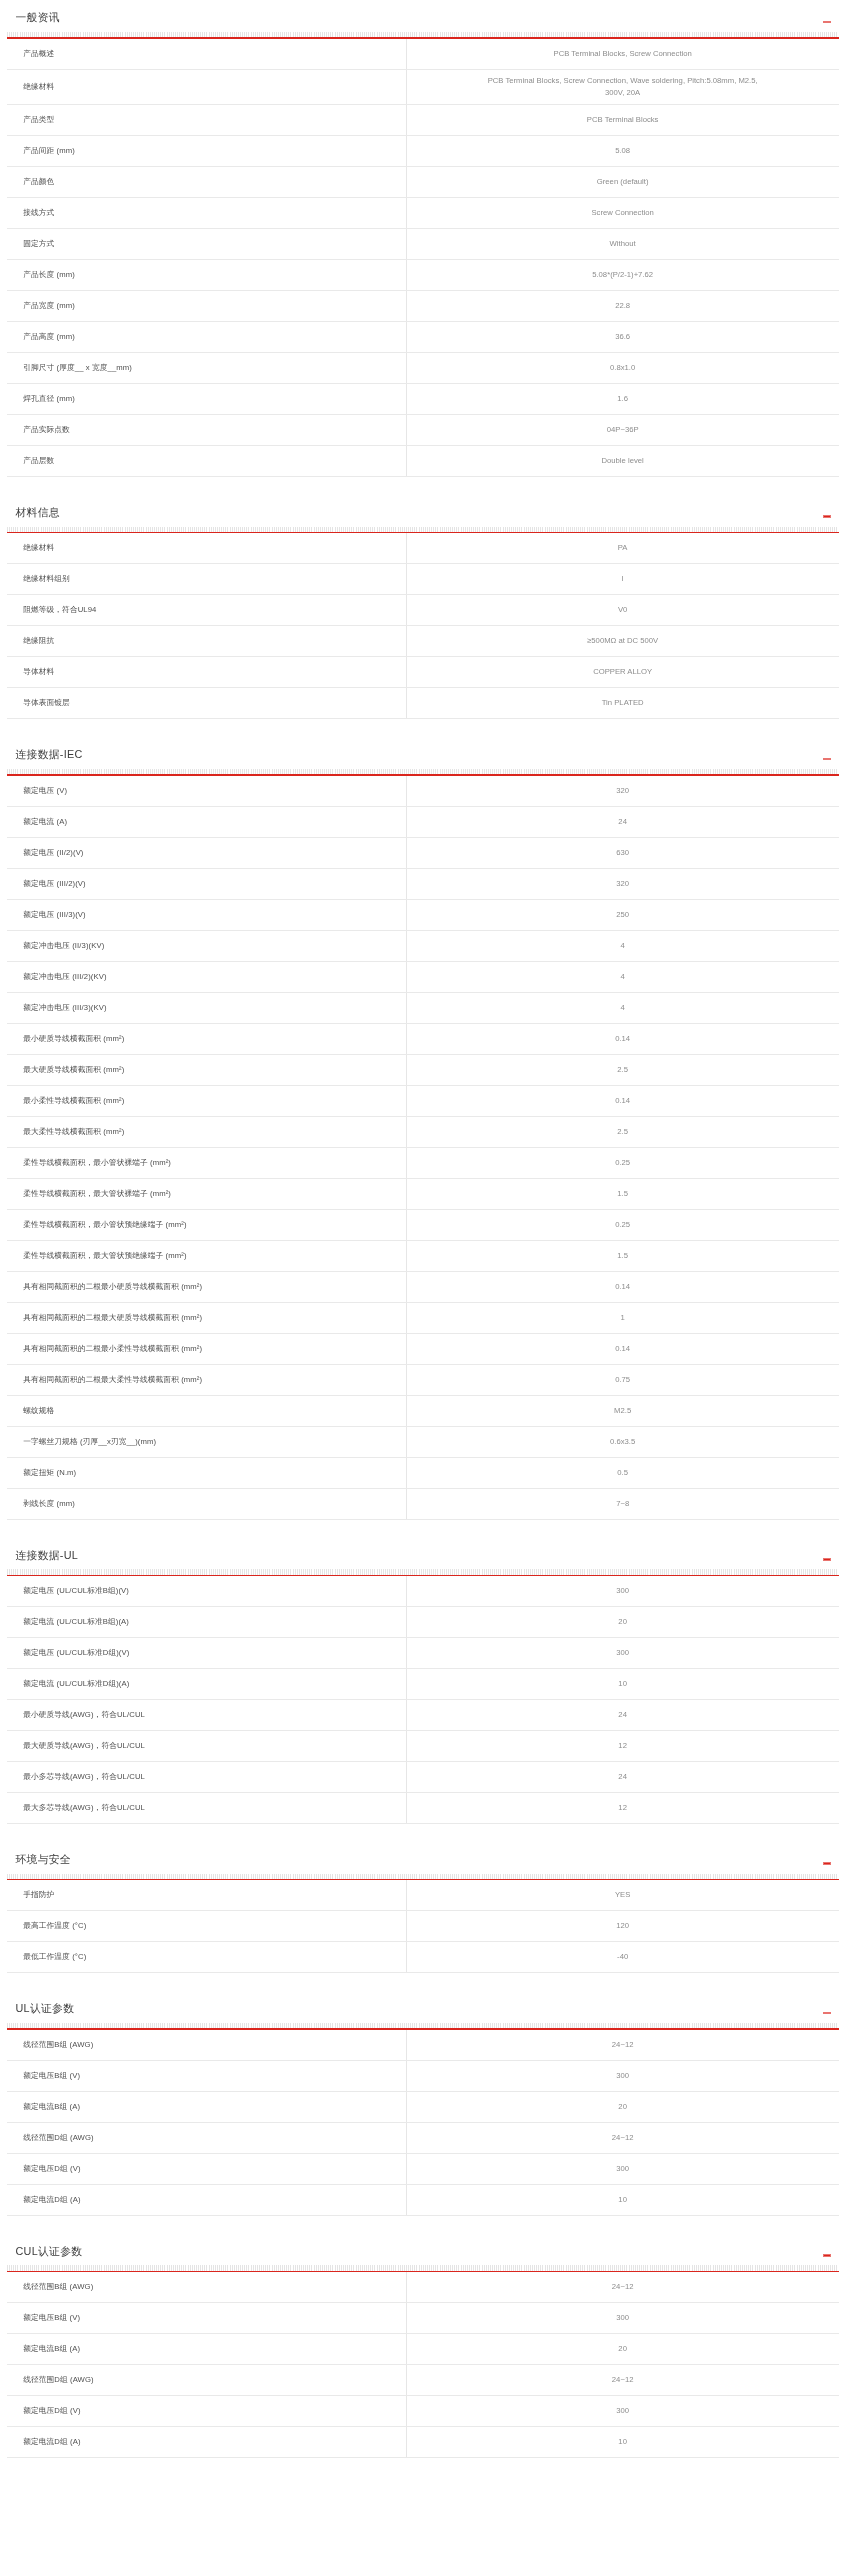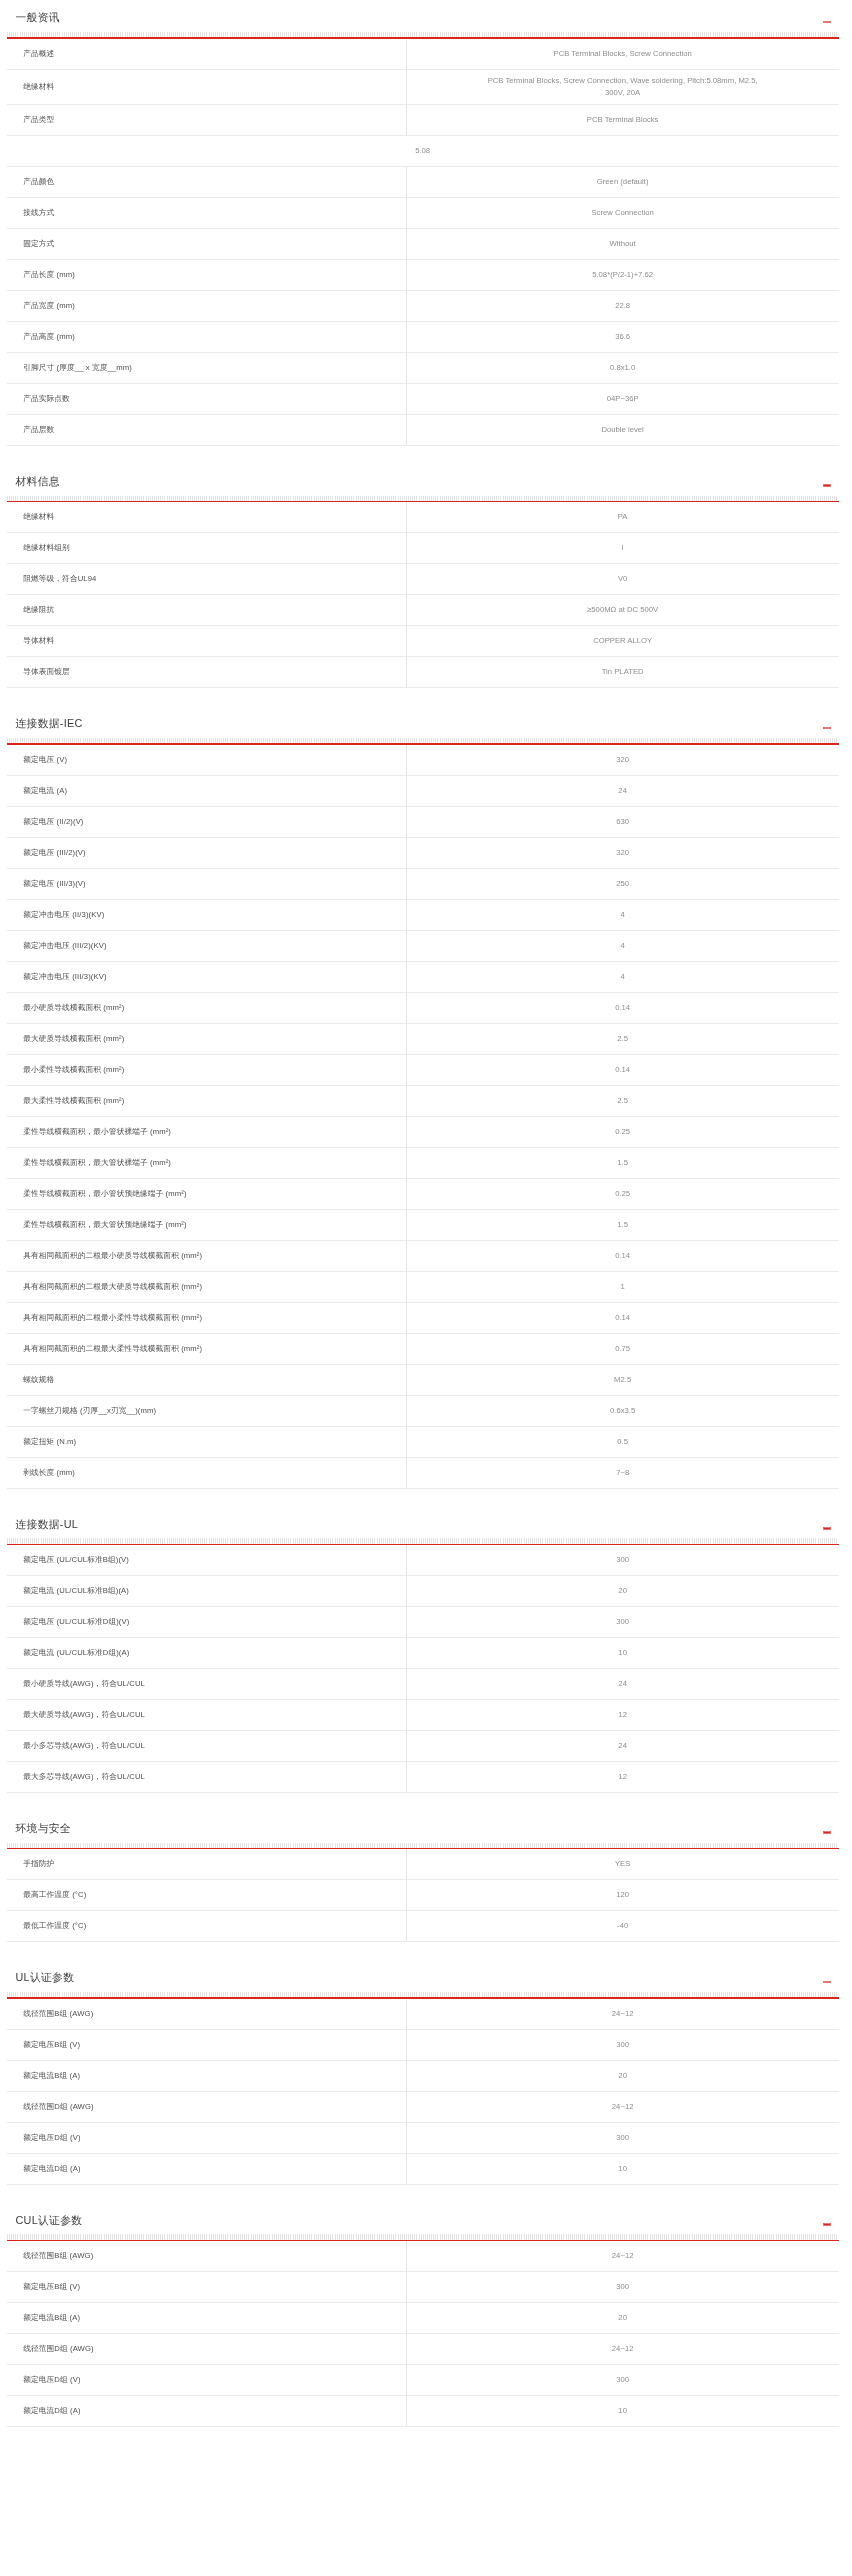--- a/index.html
+++ b/index.html
@@ -136,20 +136,23 @@
   <div class="spec-row">
     <div class="label-cell">
       <span>产品类型</span>
     </div>
     <div class="value-cell">
       <span class="value-text">PCB Terminal Blocks</span>
     </div>
   </div>
 
   <div class="spec-row">
+    <div class="label-cell">
+      <span>产品间距 (mm)</span>
+    </div>
     <div class="value-cell">
       <span class="value-text">5.08</span>
     </div>
   </div>
 
   <div class="spec-row">
     <div class="label-cell">
       <span>产品颜色</span>
     </div>
     <div class="value-cell">
@@ -204,20 +207,28 @@
 
   <div class="spec-row">
     <div class="label-cell">
       <span>引脚尺寸 (厚度__ x 宽度__mm)</span>
     </div>
     <div class="value-cell">
       <span class="value-text">0.8x1.0</span>
     </div>
   </div>
 
+  <div class="spec-row">
+    <div class="label-cell">
+      <span>焊孔直径 (mm)</span>
+    </div>
+    <div class="value-cell">
+      <span class="value-text">1.6</span>
+    </div>
+  </div>
 
   <div class="spec-row">
     <div class="label-cell">
       <span>产品实际点数</span>
     </div>
     <div class="value-cell">
       <span class="value-text">04P~36P</span>
     </div>
   </div>
 

